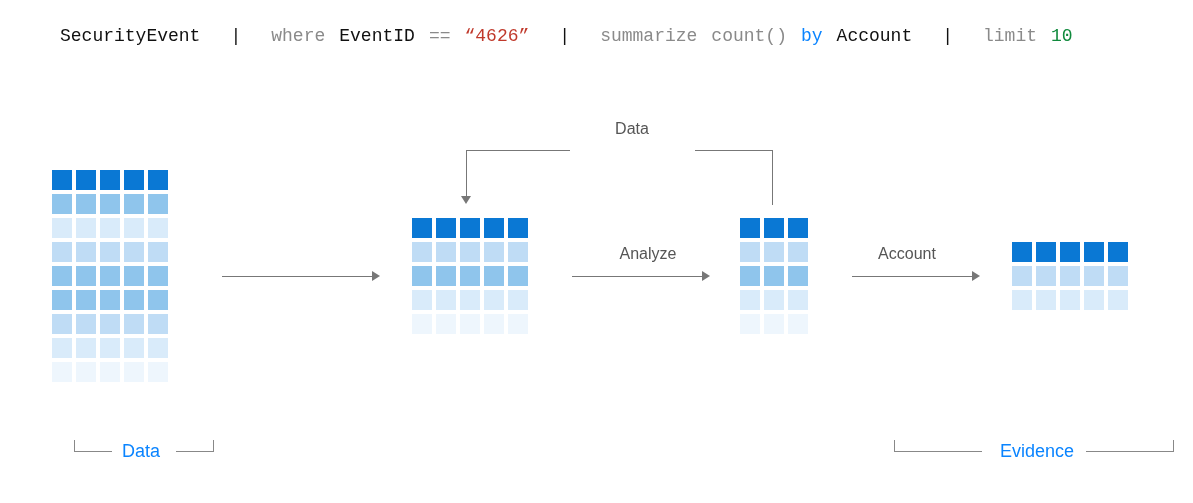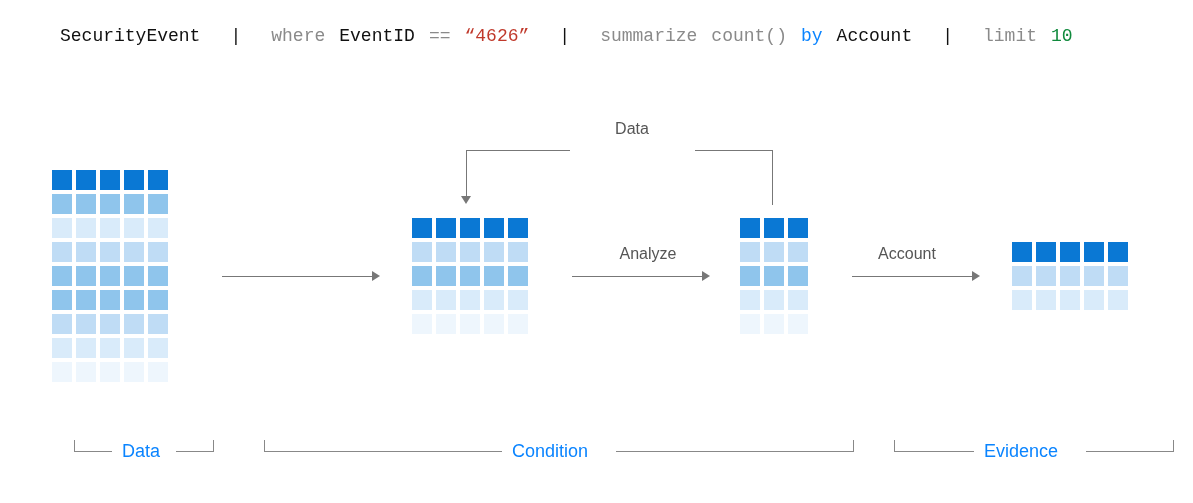--- a/index.html
+++ b/index.html
@@ -264,29 +264,22 @@
   <div class="arrow-head-down" style="top:76px; left:409px;"></div>
 
   <div class="bracket" style="left:-10px; width:140px;">
     <div class="bl" style="left:0;"></div>
     <div class="bh" style="left:0; width:38px;"></div>
     <div class="blabel" style="left:38px;">Data</div>
     <div class="bh" style="right:0; width:38px;"></div>
     <div class="br" style="right:0;"></div>
   </div>
 
-  <div class="bracket" style="left:180px; width:590px;">
-    <div class="bl" style="left:0;"></div>
-    <div class="bh" style="left:0; width:238px;"></div>
-    <div class="blabel" style="left:238px;">Condition</div>
-    <div class="bh" style="right:0; width:238px;"></div>
-    <div class="br" style="right:0;"></div>
-  </div>
 
   <div class="bracket" style="left:810px; width:280px;">
     <div class="bl" style="left:0;"></div>
     <div class="bh" style="left:0; width:88px;"></div>
-    <div class="blabel" style="left:80px;">Evidence</div>
+    <div class="blabel" style="left:96px;">Evidence</div>
     <div class="bh" style="right:0; width:88px;"></div>
     <div class="br" style="right:0;"></div>
   </div>
 
 </div>
 
 </body></html>

